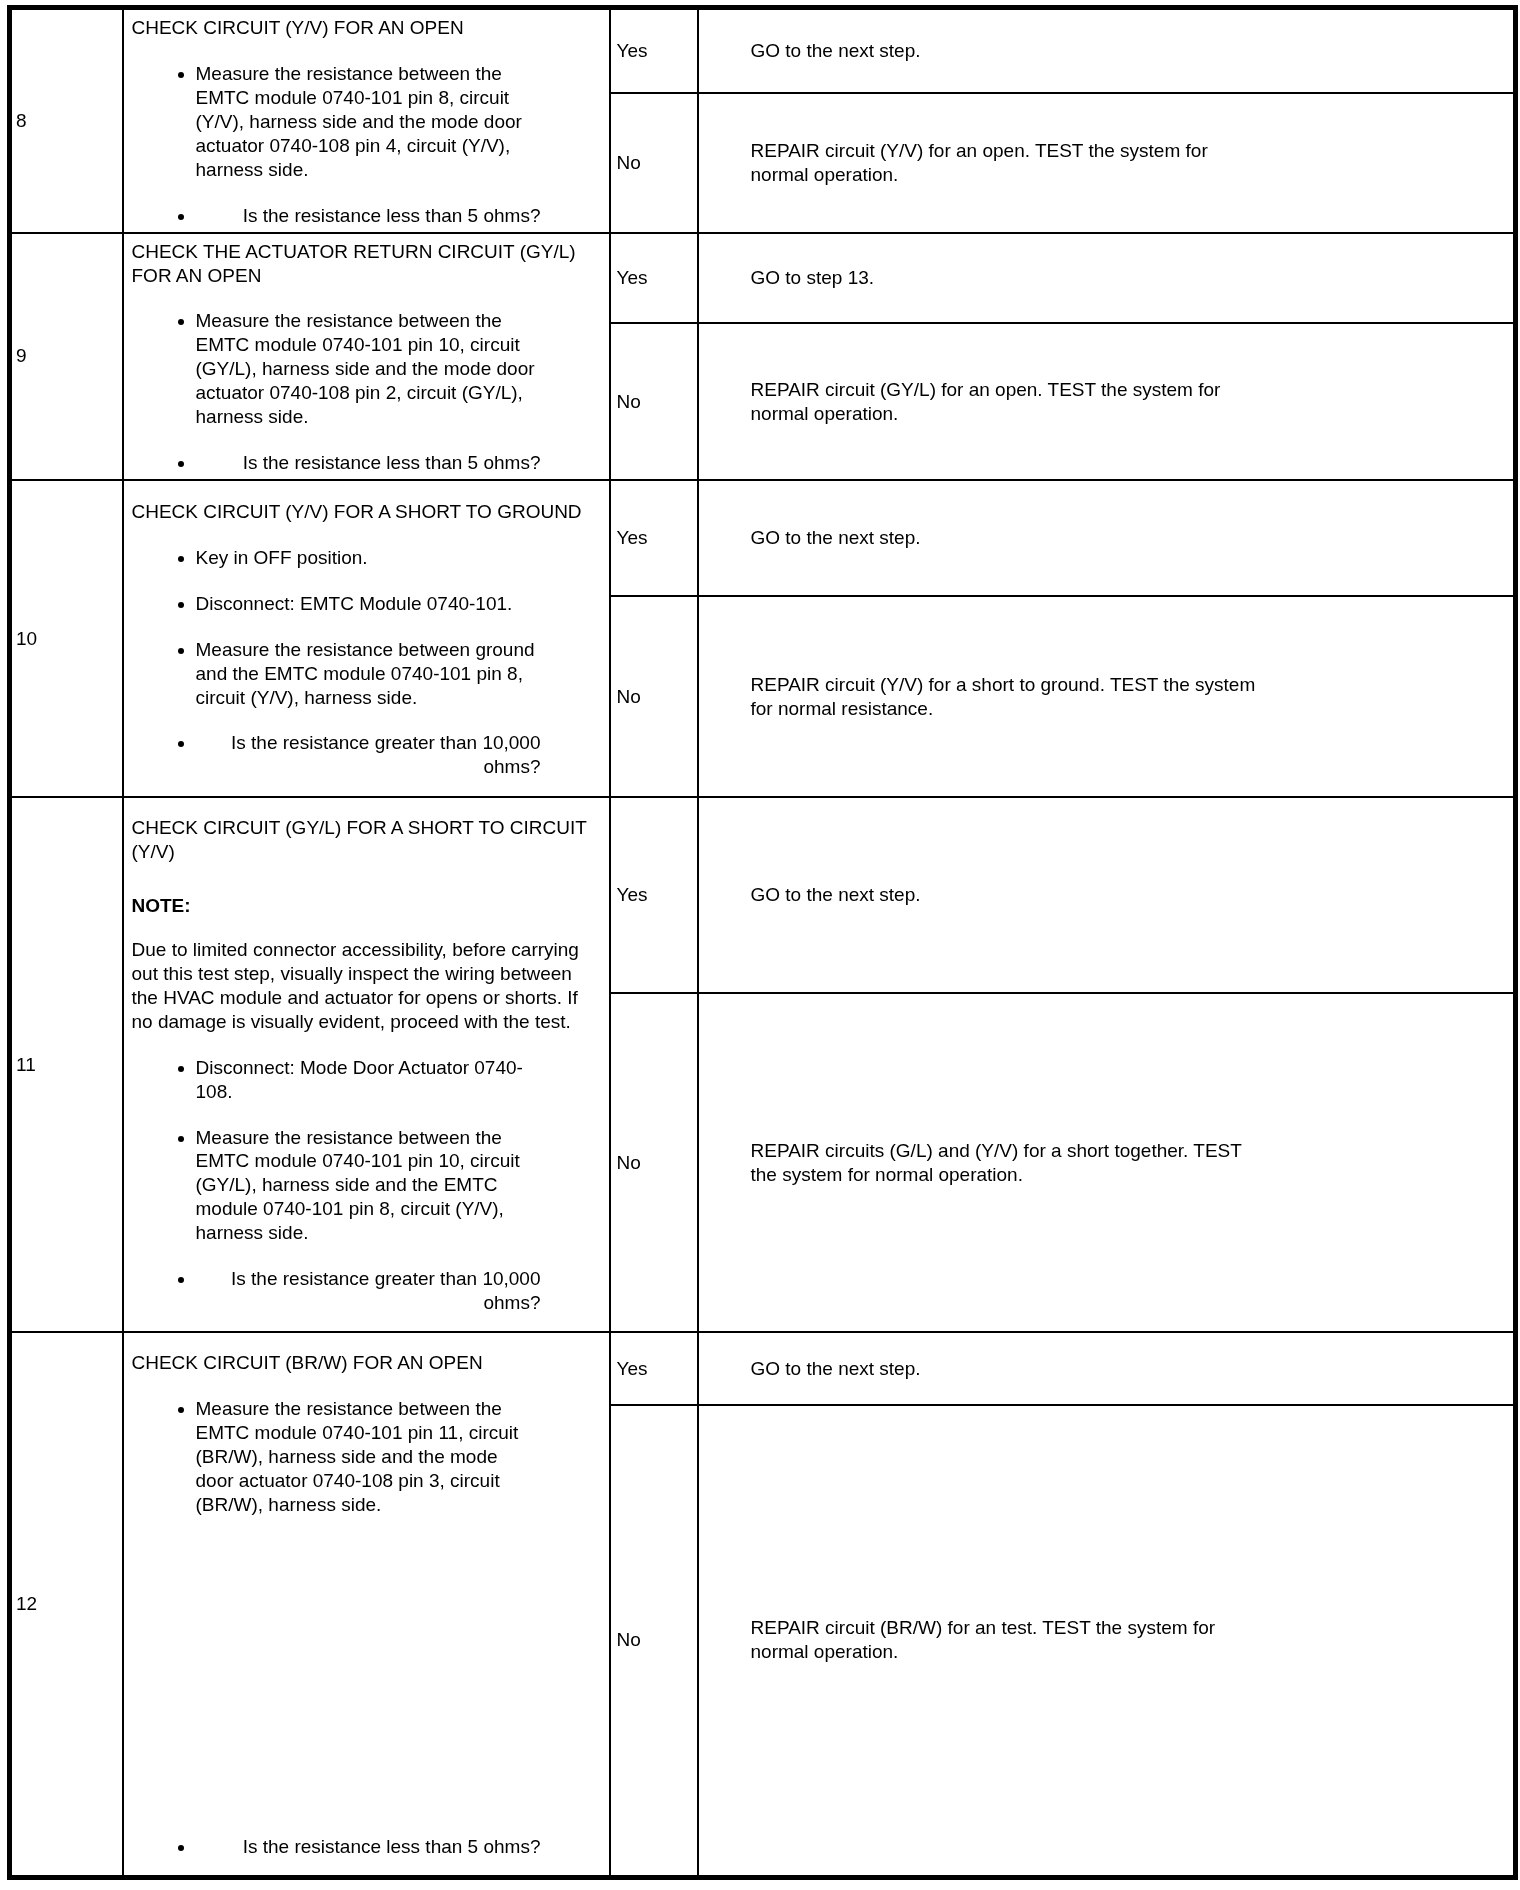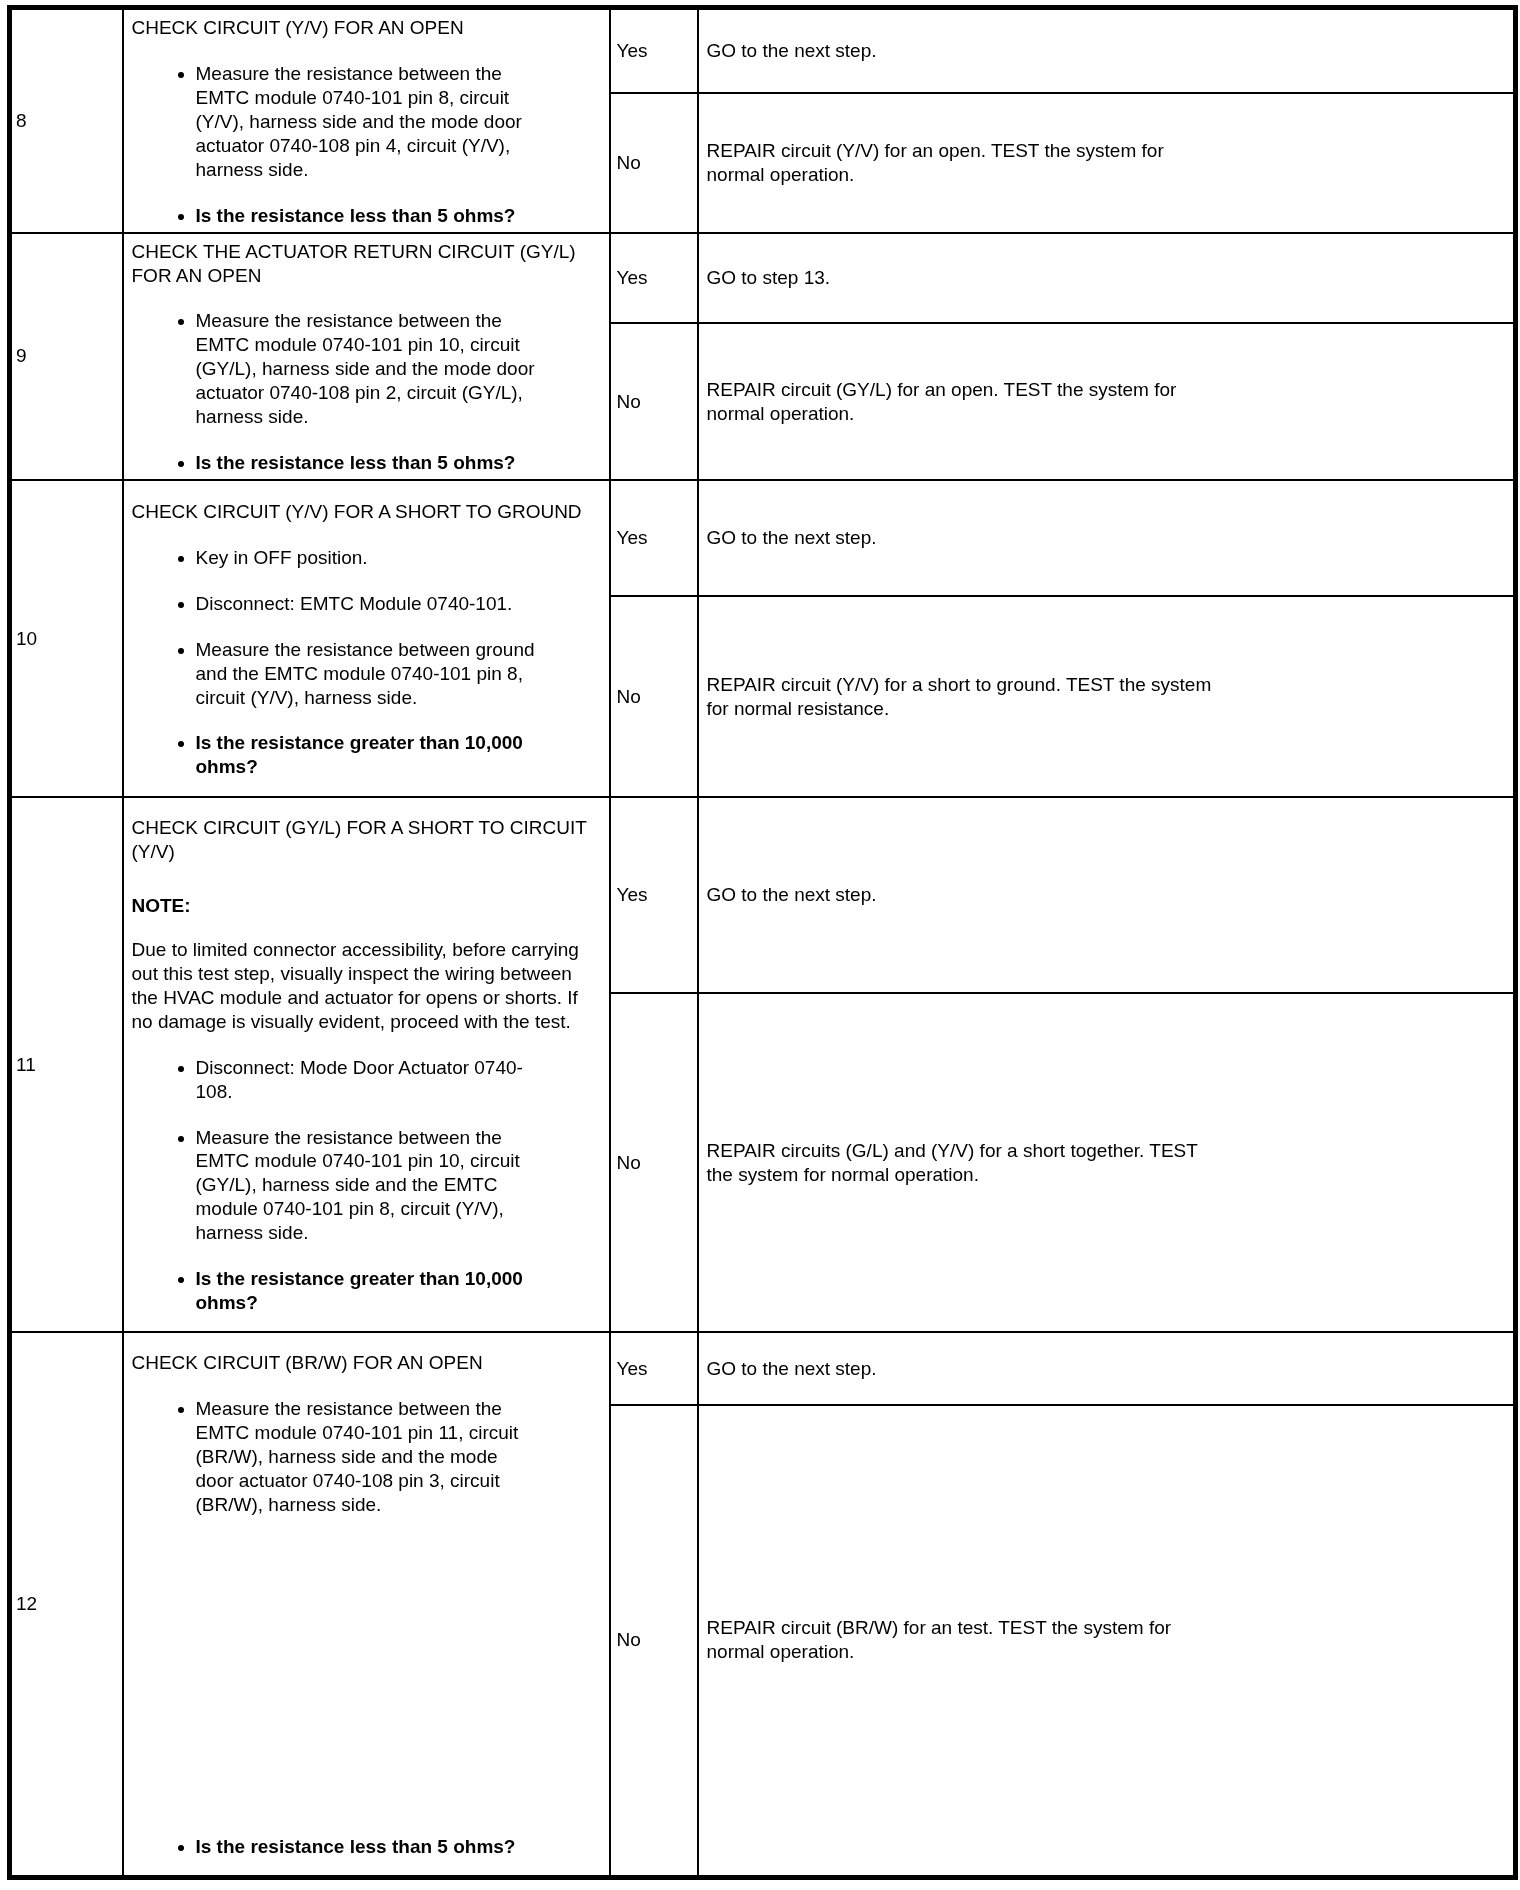--- a/index.html
+++ b/index.html
@@ -40,35 +40,35 @@
     padding: 6px 8px 4px 8px;
   }
   td.result {
     vertical-align: middle;
     padding: 4px 6px;
   }
   td.action {
     vertical-align: middle;
     padding: 6px 8px;
   }
-  td.action .atext { max-width: 516px; }
+  td.action .atext { max-width: 516px; margin-left: 44px; }
 
   .title { font-weight: normal; }
 
   .note-label { font-weight: bold; margin-top: 30px; }
   .note-text  { margin-top: 20px; }
 
   ul.bullets {
     list-style: disc;
     margin: 22px 0 0 40px;
     padding: 0 0 0 24px;
   }
   ul.bullets li { max-width: 345px; margin-top: 22px; }
   ul.bullets li:first-child { margin-top: 0; }
-  ul.bullets li.q { font-weight: bold; }
+  ul.bullets li.q { font-weight: normal; text-align: right; }
   ul.bullets li.push { margin-top: 318px; }
 
   
   tr.yes-s0 { height: 85px; }
   tr.no-s0  { height: 140px; }
   tr.yes-s1 { height: 90px; }
   tr.no-s1  { height: 156px; }
   tr.yes-s2 { height: 116px; }
   tr.no-s2  { height: 201px; }
   tr.yes-s3 { height: 196px; }

